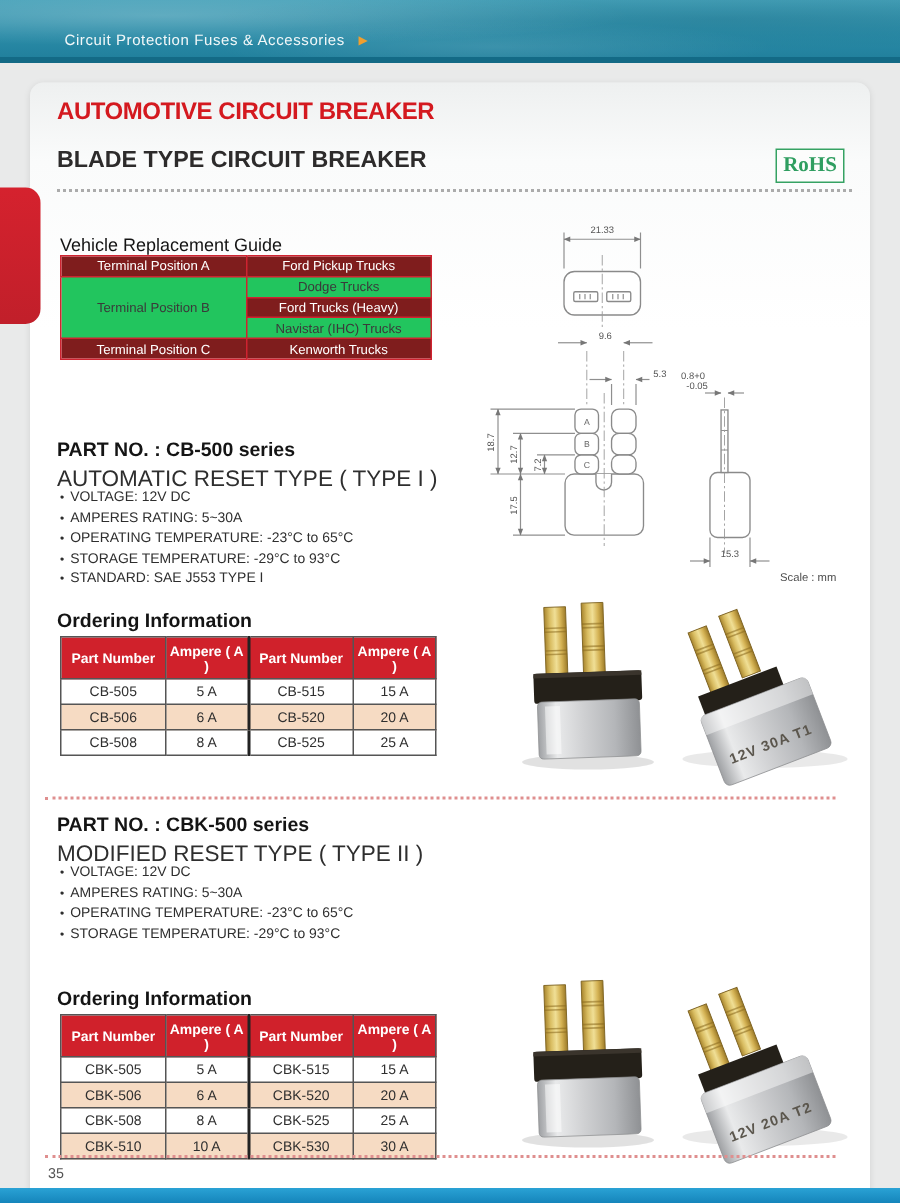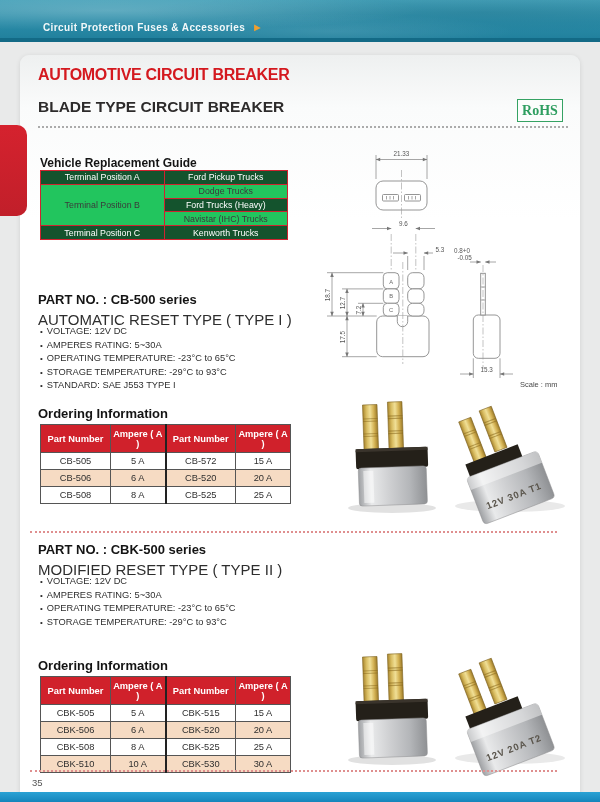--- a/index.html
+++ b/index.html
@@ -8,51 +8,51 @@
   .abs{position:absolute;}
 
   
   .topbar{left:0;top:0;width:600px;height:42px;
     background:
       radial-gradient(ellipse at 18% 25%, rgba(255,255,255,0.20), transparent 45%),
       radial-gradient(ellipse at 55% 75%, rgba(255,255,255,0.10), transparent 40%),
       radial-gradient(ellipse at 80% 30%, rgba(0,60,80,0.15), transparent 50%),
       linear-gradient(180deg,#44a0b8 0%,#2a8ba7 55%,#1f7e9b 100%);}
   .topbar-strip{left:0;top:38px;width:600px;height:4px;background:#136a86;}
-  .topbar-title{left:43px;top:22px;font-size:10px;font-weight:bold;color:#f2f8f9;letter-spacing:0.4px;text-align:center;}
+  .topbar-title{left:43px;top:22px;font-size:10px;font-weight:normal;color:#f2f8f9;letter-spacing:0.4px;text-align:center;}
   .topbar-arrow{color:#f09f2e;font-size:8px;margin-left:9px;vertical-align:1px;}
 
   
   .card{left:20px;top:55px;width:560px;height:747px;border-radius:9px 9px 0 0;
     background:linear-gradient(180deg,#eef0f0 0%,#fafbfb 7%,#ffffff 22%);
     box-shadow:0 1px 5px rgba(0,0,0,0.10);}
   .red-tab{left:0;top:125px;width:27px;height:91px;border-radius:0 10px 10px 0;
     background:linear-gradient(180deg,#d5222e,#c11f2a);}
 
   .title{left:38px;top:66px;font-size:16px;font-weight:bold;color:#d4191f;letter-spacing:-0.3px;}
   .subtitle{left:38px;top:98px;font-size:15.5px;font-weight:bold;color:#2d2b2b;}
   .rohs{left:517px;top:99px;width:44px;height:21px;border:1px solid #35a263;background:#fcfdfc;
     color:#2f9e60;font-family:"Liberation Serif",serif;font-size:14px;font-weight:bold;
     text-align:center;line-height:21px;}
   .dot-gray{left:38px;top:126px;width:530px;height:0;border-top:2px dotted #ababab;}
   .dot-red{left:30px;width:527px;height:0;border-top:2px dotted #df8f8f;}
 
-  .sec-title-sm{font-size:12px;font-weight:bold;color:#141414;}
+  .sec-title-sm{font-size:12px;font-weight:normal;color:#141414;}
   .sec-title{font-size:13px;font-weight:bold;color:#141414;}
   .type-line{font-size:15px;color:#2e2e2e;}
 
   .specs{margin:0;padding:0;list-style:none;}
   .specs li{font-size:9.3px;color:#2e2e2e;line-height:13.6px;}
   .specs li::before{content:"•";margin-right:4px;font-size:8px;}
 
   
   .vguide{border-collapse:collapse;width:248px;table-layout:fixed;}
   .vguide td{border:1px solid #cf2330;font-size:8.8px;height:12.8px;text-align:center;
     padding:0;color:#3a3a3a;background:#22c55e;}
-  .vguide td.red{background:#14532d;color:#fff;}
+  .vguide td.red{background:#7f1d1d;color:#fff;}
 
   
   .otable{border-collapse:collapse;width:250px;table-layout:fixed;border:1.5px solid #444;}
   .otable th,.otable td{border:1px solid #555;text-align:center;padding:0;font-size:9.3px;}
   .otable th{background:#d0212b;color:#fff;height:27px;font-weight:bold;}
   .otable td{height:16px;color:#2f2f2f;background:#fff;}
   .otable tbody tr:nth-child(even) td{background:#f6dbc3;}
   .otable th:nth-child(2),.otable td:nth-child(2){border-right:2px solid #222;}
 
   .page-num{left:32px;top:777px;font-size:9.5px;color:#555;}
@@ -211,21 +211,21 @@
         <th>Part Number</th>
         <th>Ampere ( A )</th>
         <th>Part Number</th>
         <th>Ampere ( A )</th>
       </tr>
     </thead>
     <tbody>
       <tr>
         <td>CB-505</td>
         <td>5 A</td>
-        <td>CB-572</td>
+        <td>CB-515</td>
         <td>15 A</td>
       </tr>
       <tr>
         <td>CB-506</td>
         <td>6 A</td>
         <td>CB-520</td>
         <td>20 A</td>
       </tr>
       <tr>
         <td>CB-508</td>

